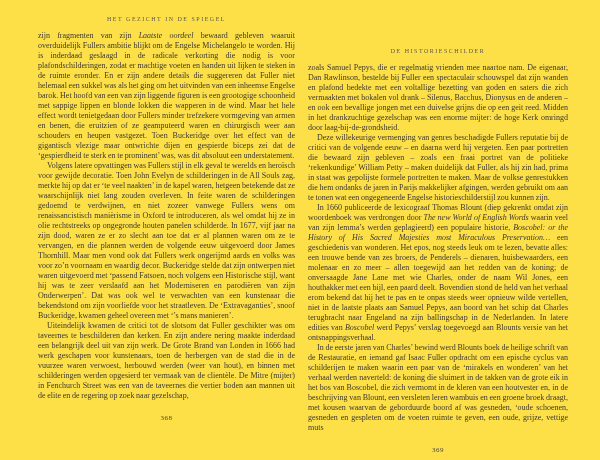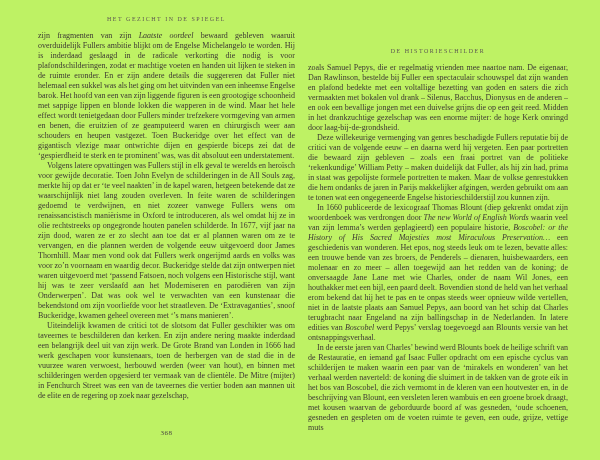--- a/index.html
+++ b/index.html
@@ -8,21 +8,21 @@
     width: 600px;
     height: 460px;
     background: #ffffff;
     font-family: "Liberation Serif", serif;
     overflow: hidden;
   }
   .spread {
     position: relative;
     width: 600px;
     height: 460px;
-    background: #bef264;
+    background: #fde047;
   }
   .page {
     position: absolute;
     top: 0;
     height: 460px;
   }
   .page-left  { left: 38px;  width: 257px; }
   .page-right { left: 308px; width: 260px; margin-top: 32px; }
   .running-header {
     position: absolute;
@@ -48,21 +48,21 @@
     color: #3c3833;
     word-spacing: -0.3px;
     hyphens: auto;
     -webkit-hyphens: auto;
   }
   .page-body p { margin: 0; }
   .page-body p.indent { text-indent: 9px; }
   .page-body i { font-style: italic; }
   .page-number {
     position: absolute;
-    top: 429px;
+    top: 414px;
     left: 0;
     width: 100%;
     text-align: center;
     font-size: 7px;
     letter-spacing: 0.5px;
     color: #4c4842;
   }
 </style>
 </head>
 <body>

